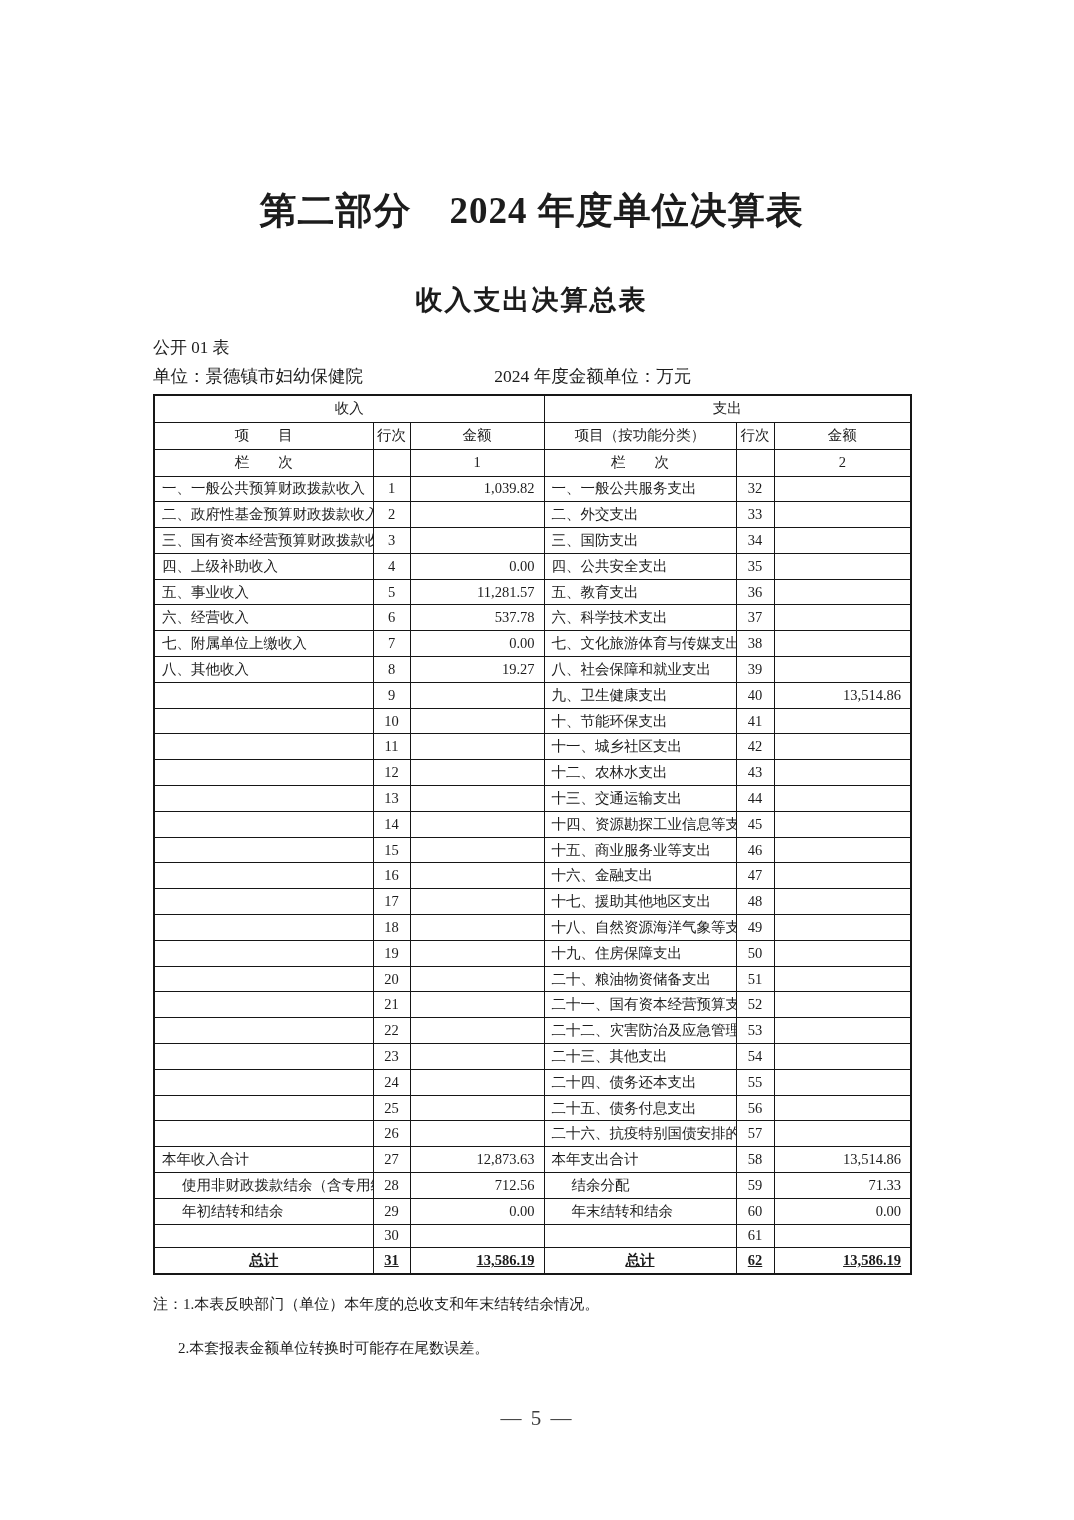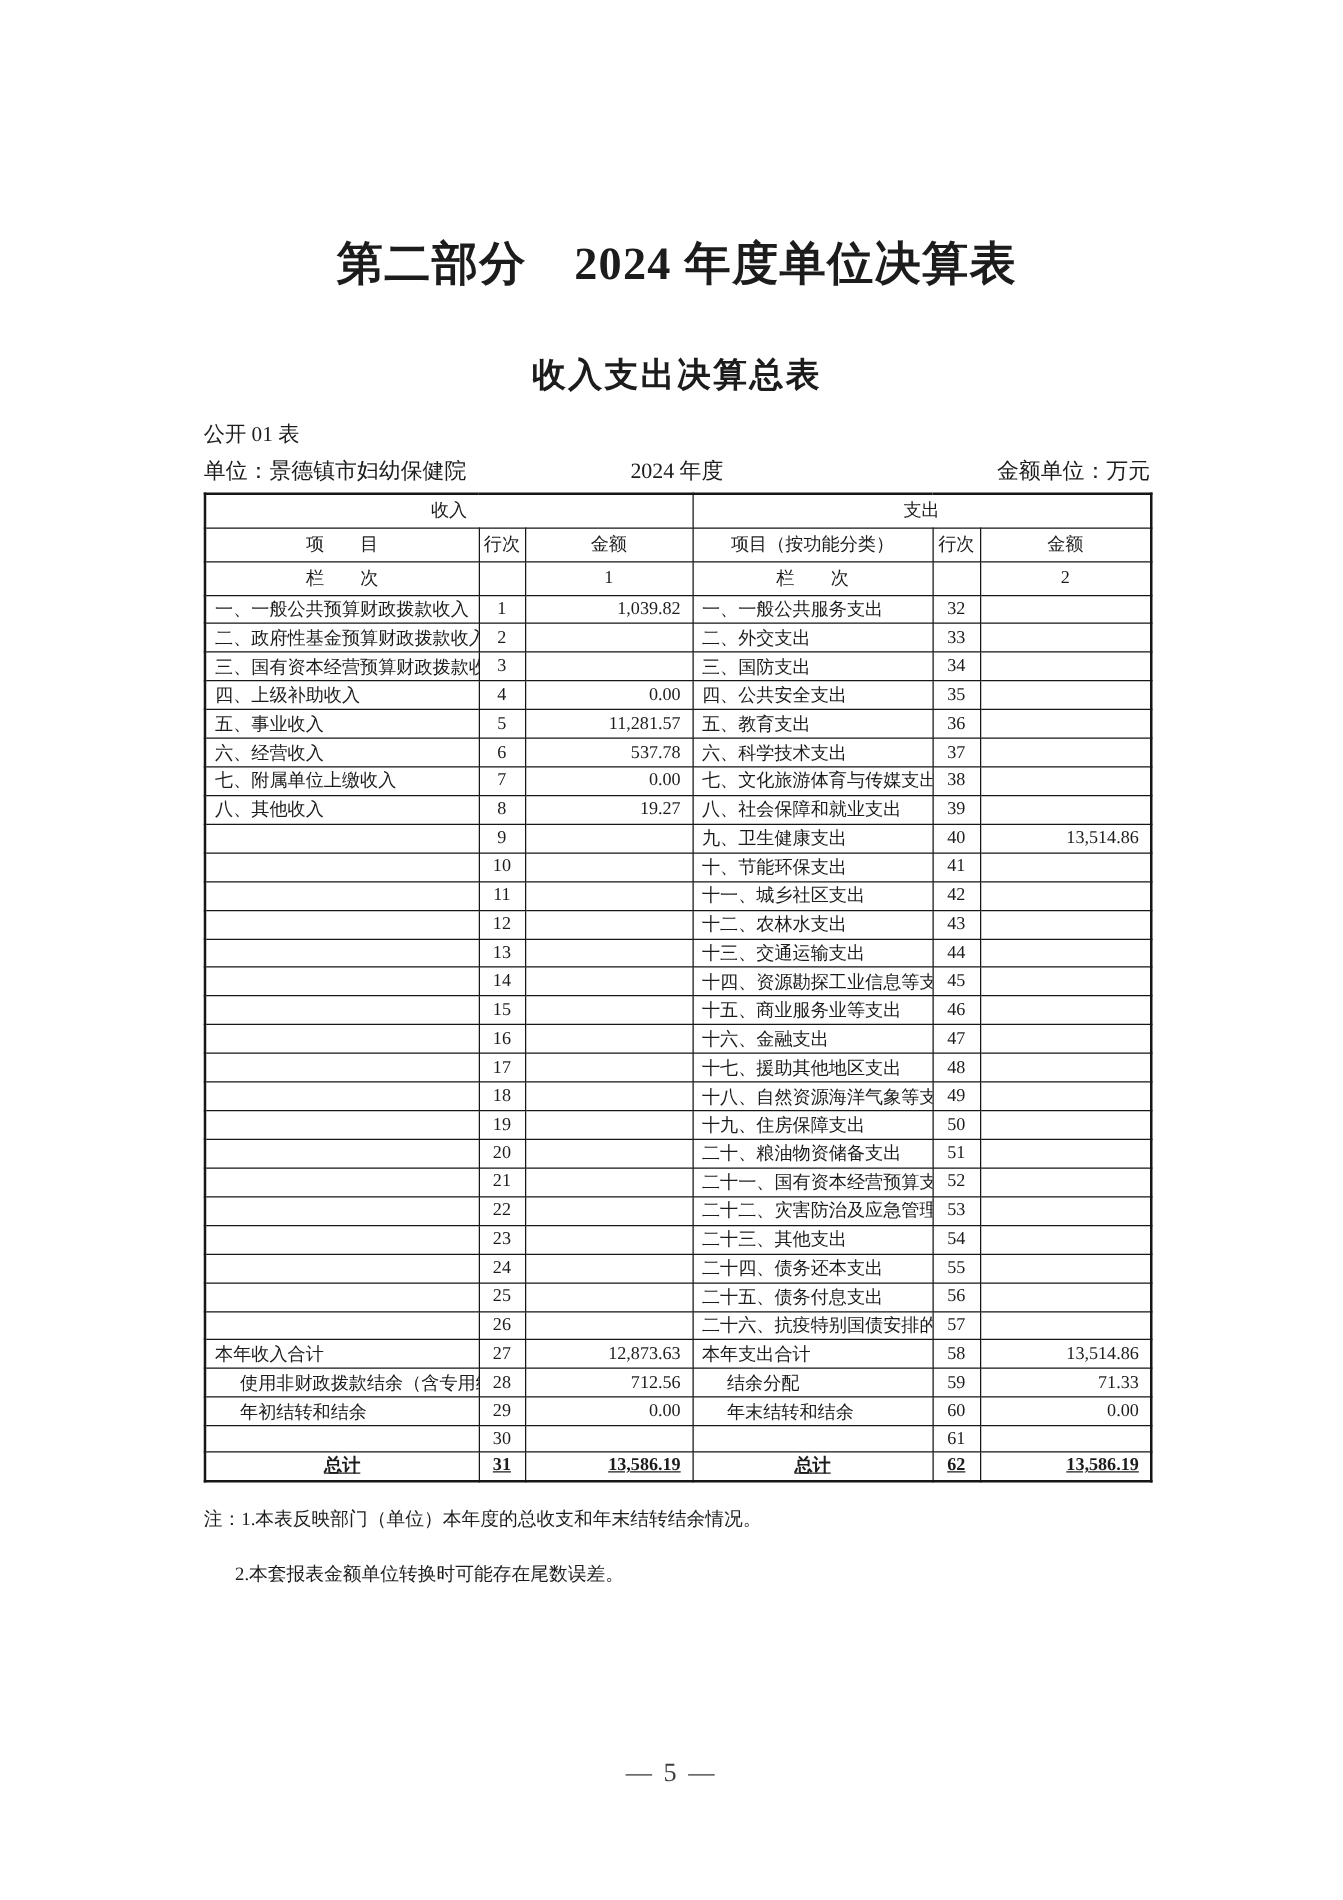--- a/index.html
+++ b/index.html
@@ -10,21 +10,21 @@
     color:#1c1c1c;
   }
   .page {
     position:relative;
     width:1074px; height:1520px;
     background:#ffffff;
     overflow:hidden;
   }
   .content {
     position:absolute;
-    left:163px; top:0;
+    left:153px; top:0;
     width:757px;
   }
   .doc-title {
     margin-top:186px;
     text-align:center;
     font-size:37px;
     font-weight:700;
     letter-spacing:1px;
     white-space:nowrap;
   }
@@ -40,25 +40,25 @@
     margin-top:18px;
     font-size:17px;
   }
   .meta-line {
     margin-top:5px;
     display:grid;
     grid-template-columns:1fr auto 1fr;
     align-items:end;
     font-size:17.5px;
   }
-  .meta-line .m-right { text-align:right; }
+  .meta-line .m-right { }
   table.budget {
     margin-top:6px;
     width:757px;
-    height:792px;
+    height:881px;
     border-collapse:collapse;
     table-layout:fixed;
     font-size:14.5px;
     border:2px solid #161616;
     padding-left:40px;
   }
   .budget th, .budget td {
     border:1.5px solid #161616;
     font-weight:400;
     overflow:hidden;

